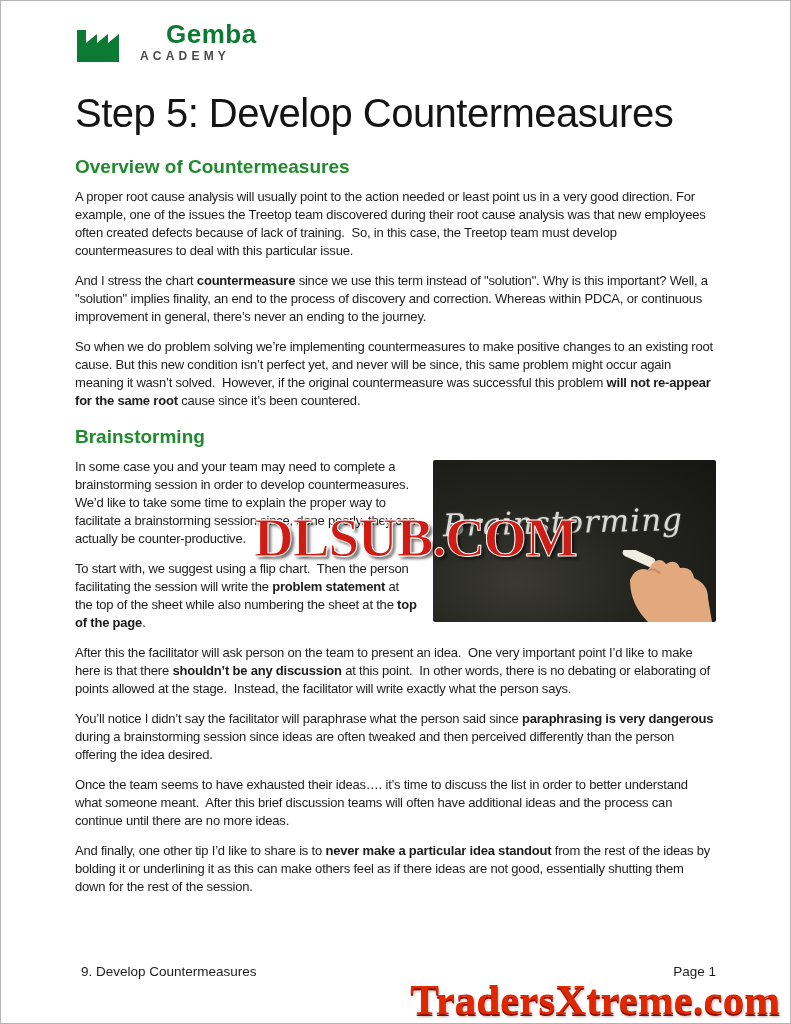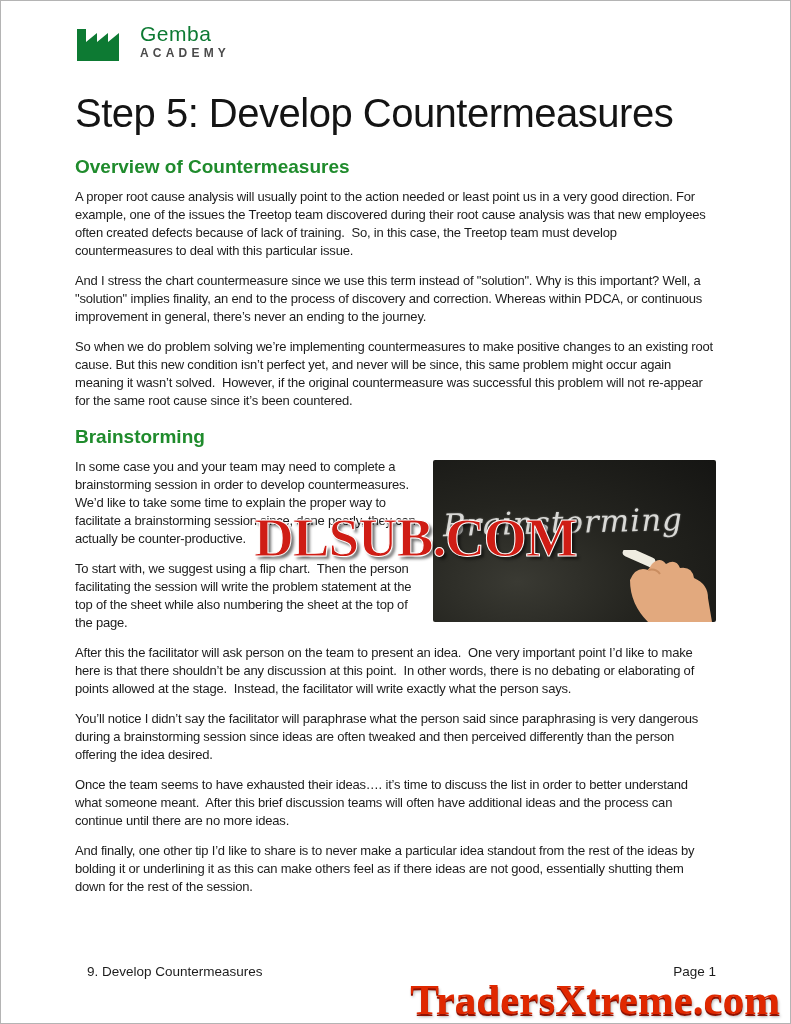--- a/index.html
+++ b/index.html
@@ -14,21 +14,21 @@
     border: 1px solid #b4b4b4;
     box-sizing: border-box;
     overflow: hidden;
   }
   .content { padding: 12px 74px 0 74px; }
 
   
   .header { display: flex; align-items: flex-start; height: 56px; }
   .logo { display: flex; align-items: center; gap: 9px; margin-top: 8px; }
   .logo-text { display: flex; flex-direction: column; line-height: 1; }
-  .logo-brand { font-size: 21px; font-weight: normal; color: var(--logo-green, #0d7a33); letter-spacing: .5px; }
+  .logo-brand { font-size: 26px; font-weight: bold; color: var(--logo-green, #0d7a33); letter-spacing: .5px; margin-left: 26px; }
   .logo-sub { font-size: 12px; font-weight: bold; color: #4b4b4b; letter-spacing: 4.2px; margin-top: 3px; }
 
   
   .wm-top {
     position: absolute; top: 2px; right: 8px;
     font-family: "Liberation Serif", serif; font-weight: bold;
     font-size: 43px; line-height: 1; color: #919191;
     text-shadow: -1px -1px 0 #c32d20, 1px -1px 0 #c32d20, -1px 1px 0 #c32d20, 2px 2px 1px #8d1a12;
   }
   .wm-center {
@@ -45,41 +45,41 @@
     font-family: "Liberation Serif", serif; font-weight: bold;
     font-size: 43px; line-height: 1;
     color: #e02800;
     text-shadow: 0 2px 0 #8f1000, 1px 3px 3px rgba(0,0,0,.3);
   }
 
   
   h1 { font-size: 40px; font-weight: 400; color: #141414; margin: 22px 0 20px; letter-spacing: -0.5px; }
   h2 { font-size: 19px; font-weight: bold; color: var(--heading-green, #1f8b2c); margin: 16px 0 10px; }
   p  { font-size: 13px; line-height: 18px; letter-spacing: -0.2px; margin: 0 0 12px; white-space: pre-wrap; }
-  .seg-bold { font-weight: normal; }
+  .seg-bold { font-weight: bold; }
 
   
   .brainstorm-section::after { content: ""; display: block; clear: both; }
   .chalkboard {
     float: right; width: 283px; height: 162px; margin: 2px 0 8px 16px;
     position: relative; border-radius: 2px; overflow: hidden;
     background: radial-gradient(ellipse at 30% 75%, #3a3a33 0%, #24241f 45%, #151513 100%);
   }
   .chalk-text {
     position: absolute; left: 10px; top: 44px;
     font-family: "DejaVu Serif", serif; font-style: italic;
     font-size: 31px; letter-spacing: 1px; transform: rotate(-1.5deg);
     color: var(--chalk-white, #d9d9d6);
     text-shadow: 0 0 2px rgba(255,255,255,.35);
   }
   .hand { position: absolute; right: 0; bottom: 0; }
 
   
   .footer {
-    position: absolute; left: 86px; right: 74px; bottom: 44px;
+    position: absolute; left: 80px; right: 74px; bottom: 44px;
     display: flex; justify-content: space-between;
     font-size: 13.5px; color: #1c1c1c;
   }
 </style>
 </head>
 <body>
 
 <div class="page">
 
 

